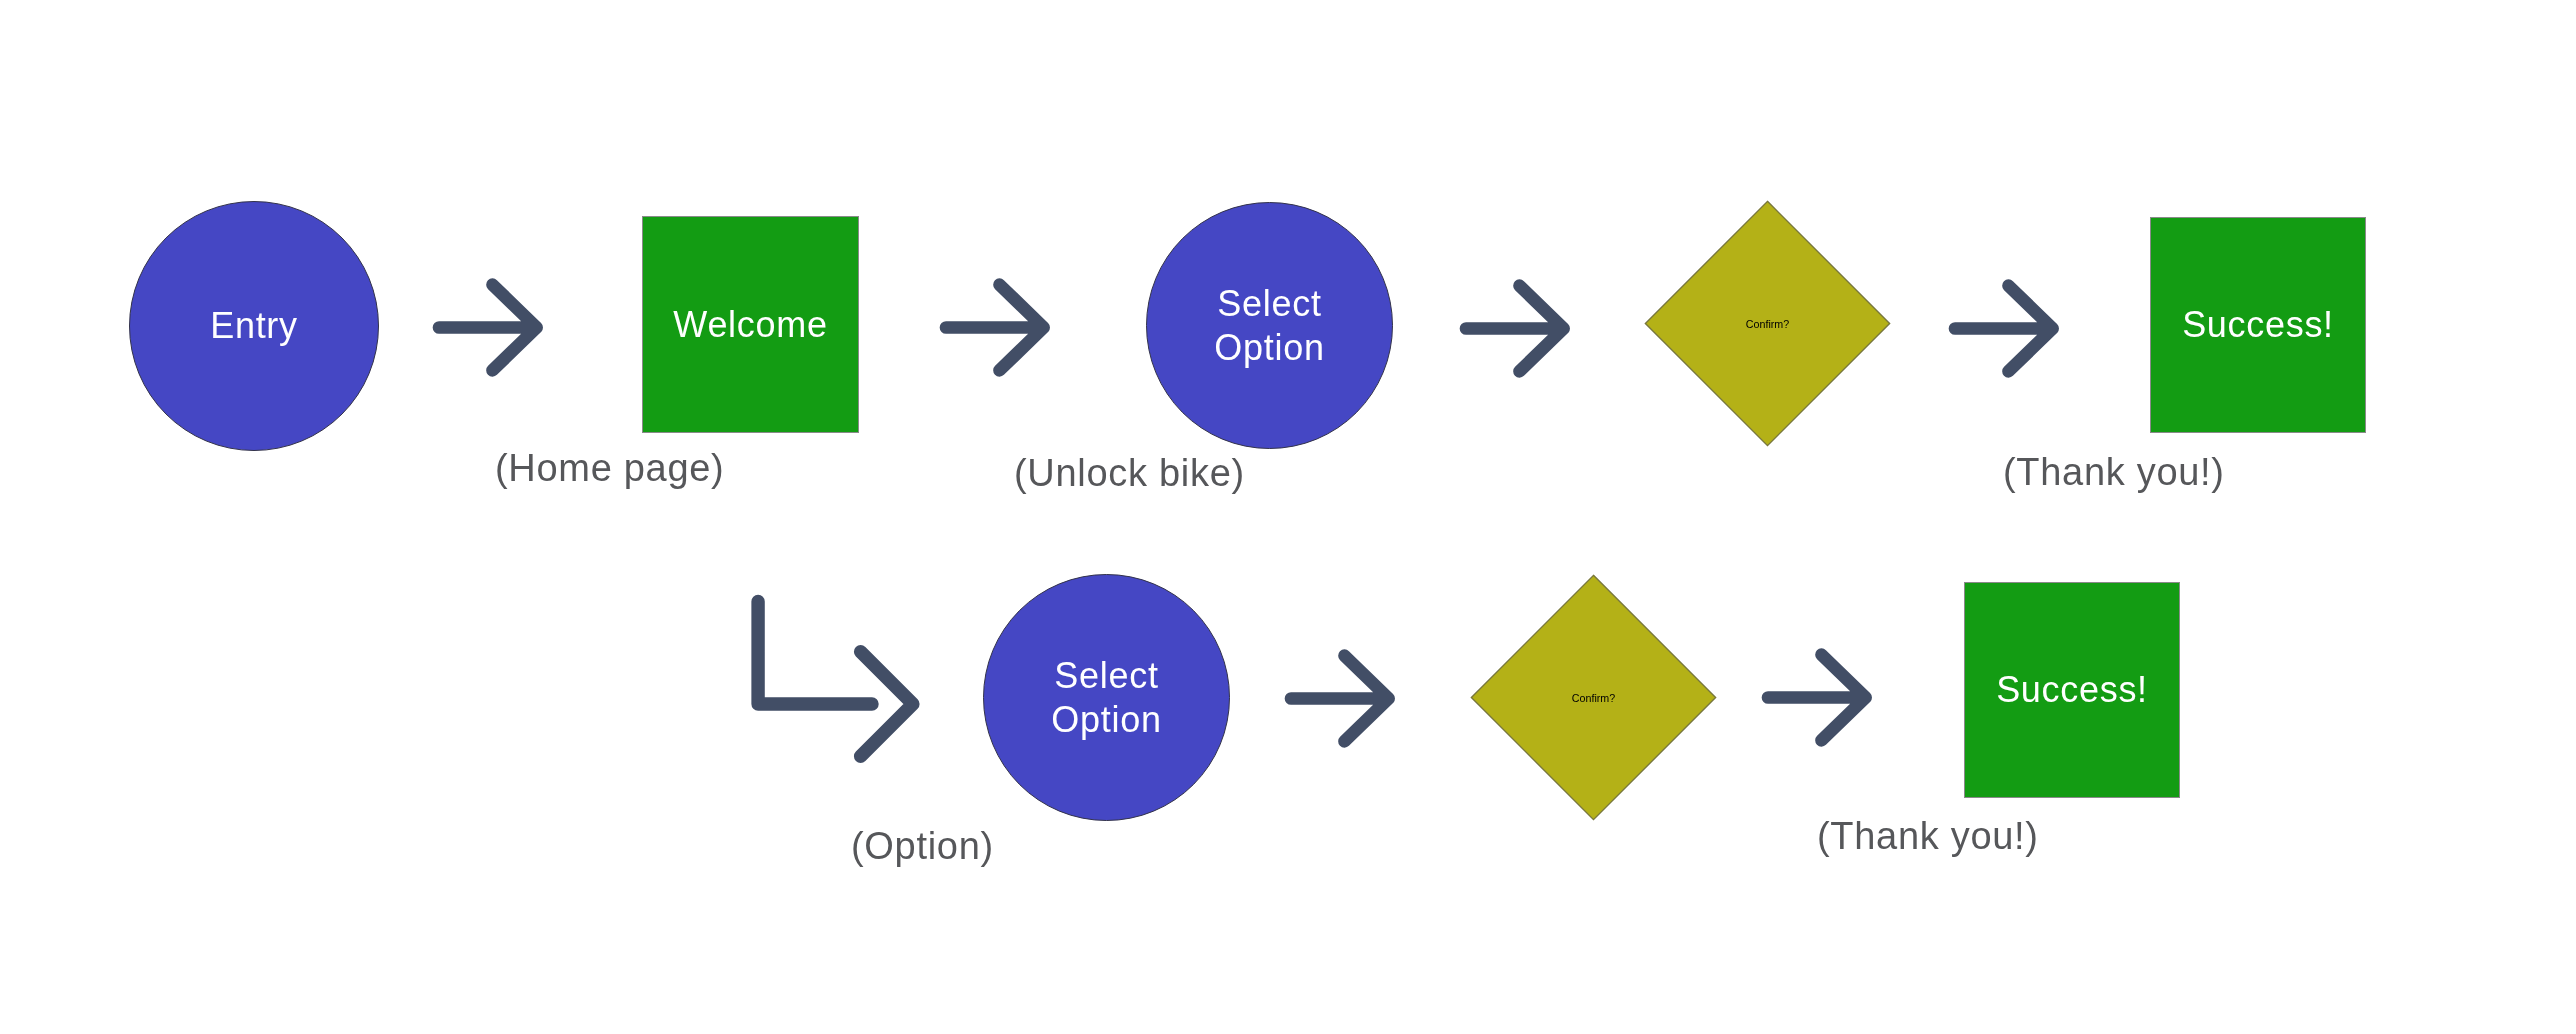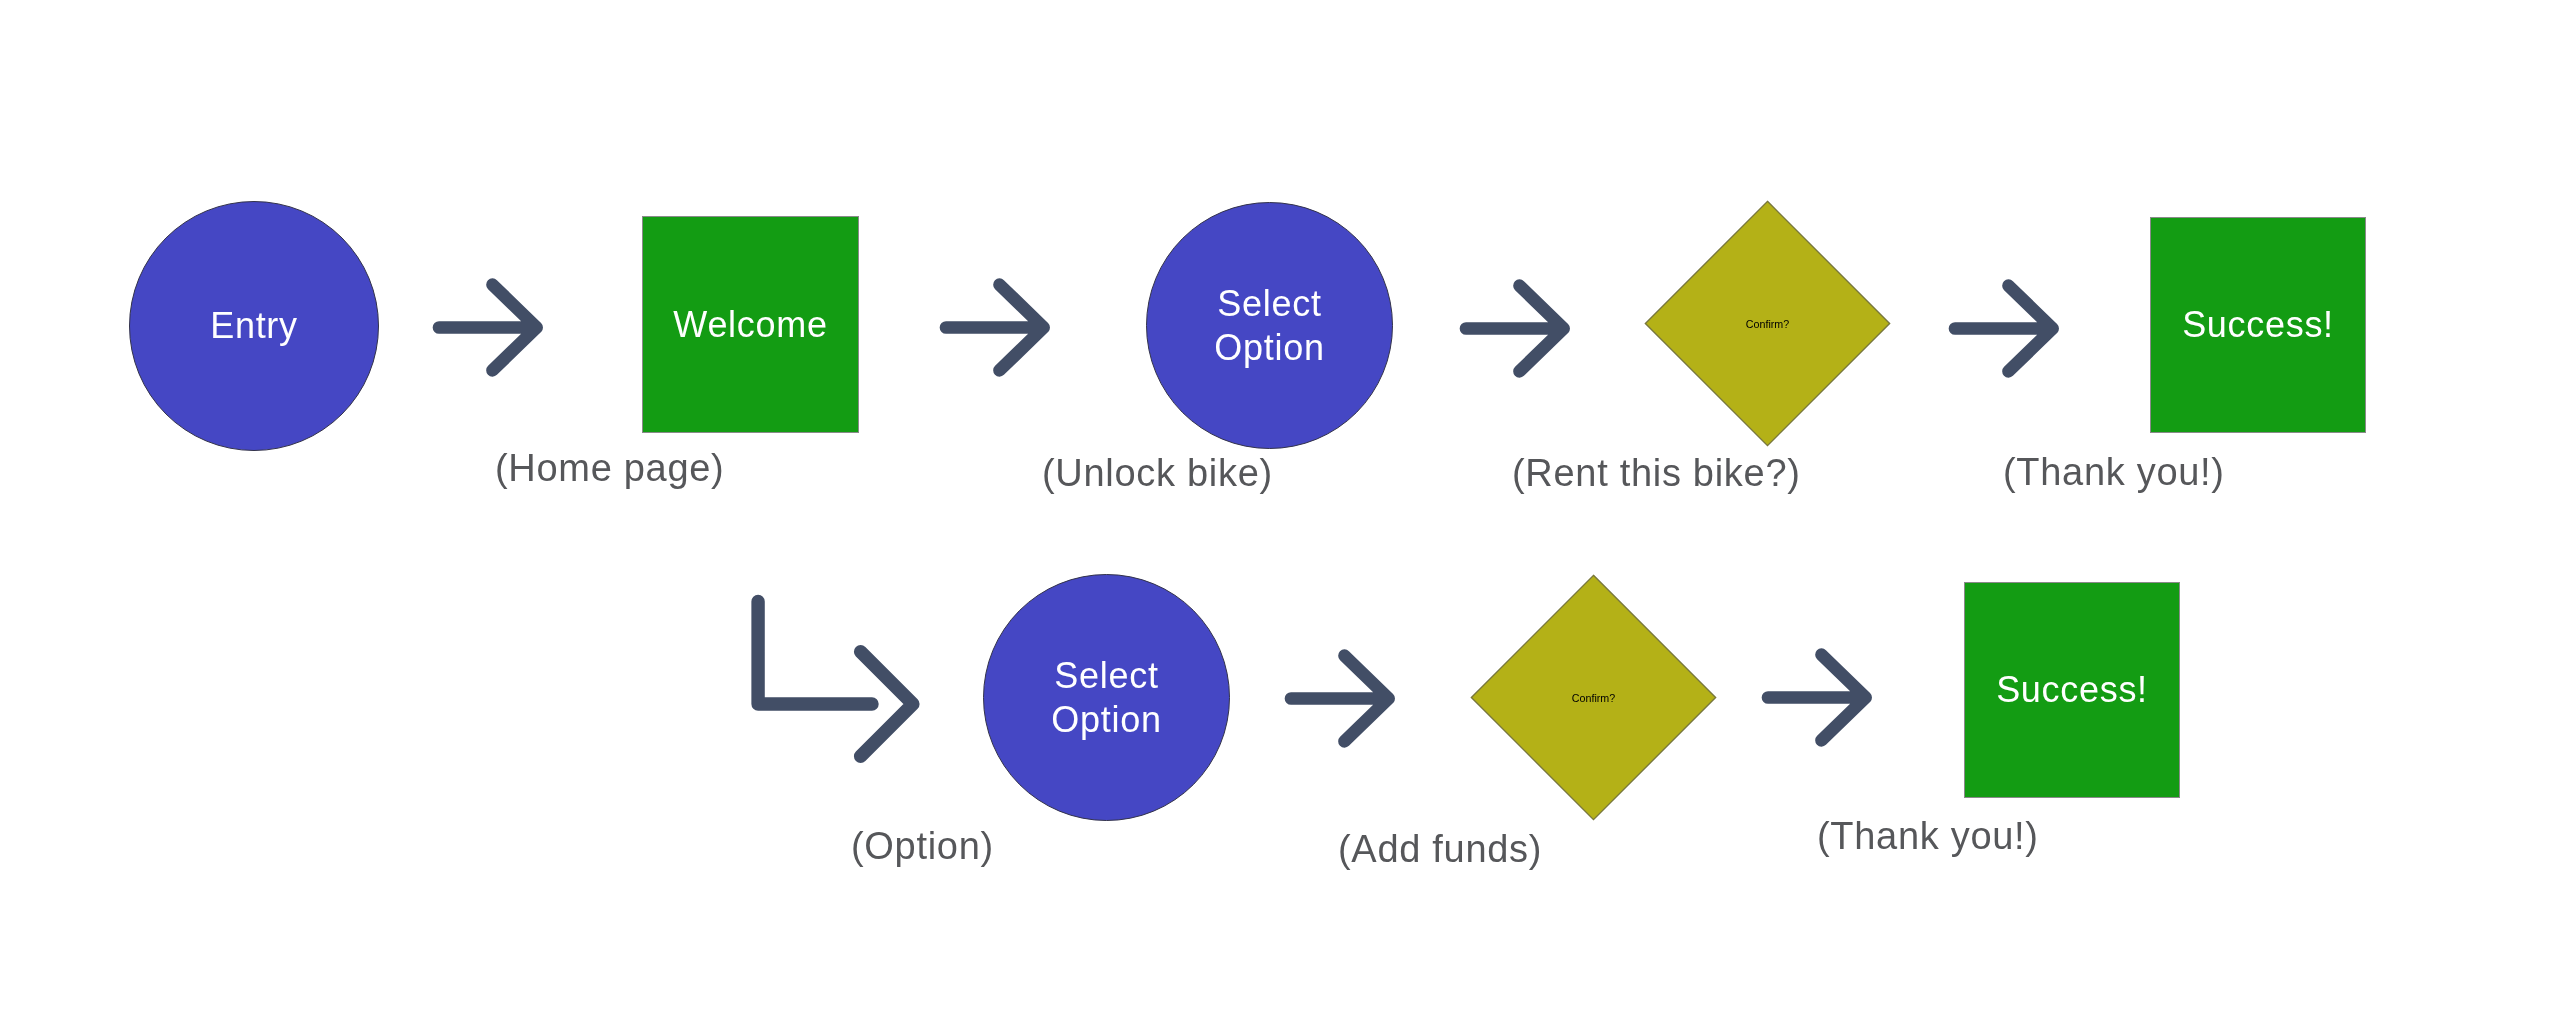--- a/index.html
+++ b/index.html
@@ -90,33 +90,32 @@
   <svg class="arrow-svg" style="left:938px;top:274px;" width="117" height="107" viewBox="0 0 175 160">
     <path d="M12,80 H148 M92,16 L158,80 L92,144"></path>
   </svg>
 
   <div class="node circle" style="left:1146px;top:202px;width:247px;height:247px;">
     <div class="label">
       <span>Select</span><br>
       <span>Option</span>
     </div>
   </div>
-  <div class="caption" style="left:1042px;top:449px;">(Unlock bike)</div>
+  <div class="caption" style="left:1014px;top:449px;">(Unlock bike)</div>
 
   <svg class="arrow-svg" style="left:1458px;top:275px;" width="117" height="107" viewBox="0 0 175 160">
     <path d="M12,80 H148 M92,16 L158,80 L92,144"></path>
   </svg>
 
   <div class="diamond-box" style="left:1644px;top:200px;width:247px;height:247px;">
     <svg width="247" height="247" viewBox="0 0 368 368">
       <polygon points="184,2 366,184 184,366 2,184" fill="var(--node-olive)" stroke="#77763C" stroke-width="2"></polygon>
     </svg>
     <div class="label">Confirm?</div>
   </div>
-  <div class="caption" style="left:1512px;top:449px;">(Rent this bike?)</div>
 
   <svg class="arrow-svg" style="left:1947px;top:275px;" width="117" height="107" viewBox="0 0 175 160">
     <path d="M12,80 H148 M92,16 L158,80 L92,144"></path>
   </svg>
 
   <div class="node square" style="left:2150px;top:217px;width:216px;height:216px;">
     <div class="label">Success!</div>
   </div>
   <div class="caption" style="left:2003px;top:448px;">(Thank you!)</div>
 
@@ -135,21 +134,20 @@
   <svg class="arrow-svg" style="left:1283px;top:645px;" width="117" height="107" viewBox="0 0 175 160">
     <path d="M12,80 H148 M92,16 L158,80 L92,144"></path>
   </svg>
 
   <div class="diamond-box" style="left:1470px;top:574px;width:247px;height:247px;">
     <svg width="247" height="247" viewBox="0 0 368 368">
       <polygon points="184,2 366,184 184,366 2,184" fill="var(--node-olive)" stroke="#77763C" stroke-width="2"></polygon>
     </svg>
     <div class="label">Confirm?</div>
   </div>
-  <div class="caption" style="left:1338px;top:825px;">(Add funds)</div>
 
   <svg class="arrow-svg" style="left:1760px;top:644px;" width="117" height="107" viewBox="0 0 175 160">
     <path d="M12,80 H148 M92,16 L158,80 L92,144"></path>
   </svg>
 
   <div class="node square" style="left:1964px;top:582px;width:216px;height:216px;">
     <div class="label">Success!</div>
   </div>
   <div class="caption" style="left:1817px;top:812px;">(Thank you!)</div>
 

